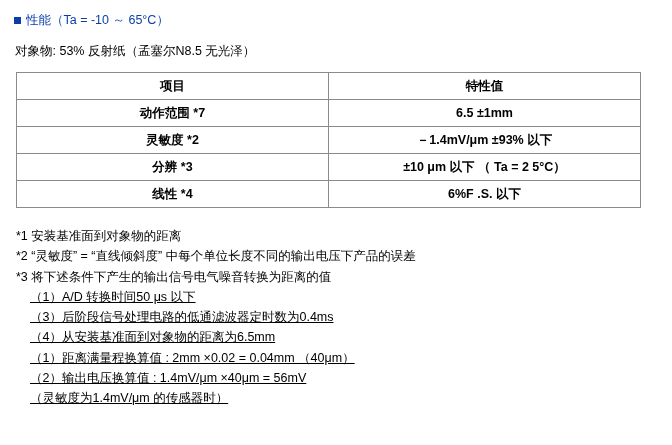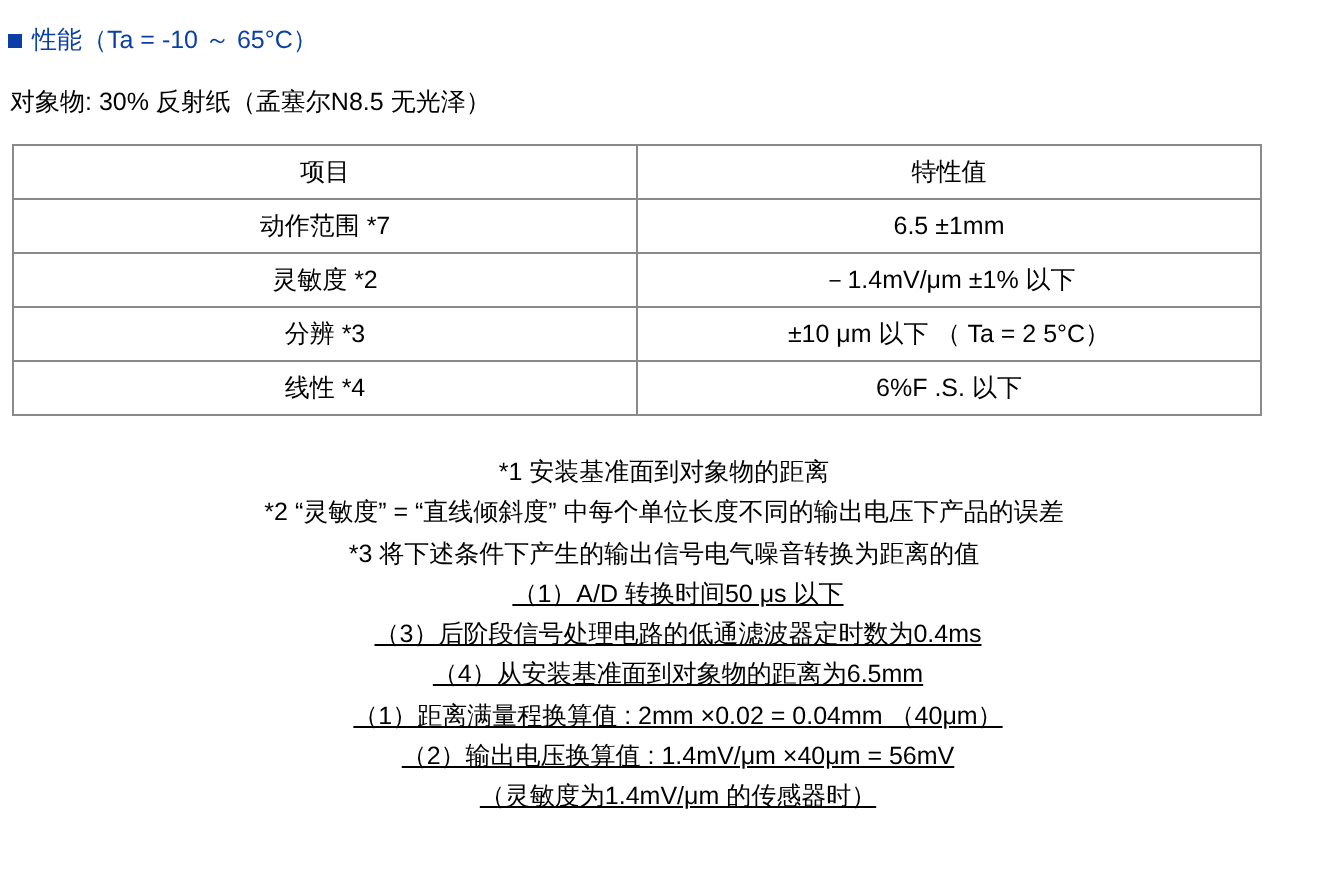--- a/index.html
+++ b/index.html
@@ -13,21 +13,21 @@
     font-family: "Liberation Sans", sans-serif;
     font-size: 12px;
     color: #000000;
     overflow: hidden;
   }
   .page {
     position: relative;
     width: 672px;
     height: 445px;
     box-sizing: border-box;
-    padding: 12px 14px 0 4px;
+    padding: 12px 14px 0 14px;
   }
   .section-title {
     color: #0a3fa8;
     font-size: 12.5px;
     margin: 0 0 14px 0;
     display: flex;
     align-items: center;
     gap: 5px;
     letter-spacing: 0;
   }
@@ -47,69 +47,68 @@
     border-collapse: collapse;
     width: 625px;
     margin: 0 0 0 2px;
     table-layout: fixed;
   }
   table.spec td, table.spec th {
     border: 1px solid #8a8a8a;
     height: 24px;
     text-align: center;
     vertical-align: middle;
-    font-weight: normal;
+    font-weight: bold;
     font-size: 12.5px;
     padding: 1px 4px;
   }
   table.spec th {
     background: #ffffff;
   }
   .col-item { width: 50%; }
   .col-val  { width: 50%; }
 
   .notes {
     margin-top: 18px;
     margin-left: 2px;
     font-size: 12.5px;
     line-height: 1.62;
   }
   .notes .line {
     white-space: nowrap;
-    text-align: center;
   }
   .indent1 { padding-left: 14px; text-decoration: underline; }
 </style>
 </head>
 <body>
 
 <div class="page">
 
   <div class="section-title">
     <span class="bullet-square"></span>
     <span>性能（Ta = -10 ～ 65°C）</span>
   </div>
 
-  <div class="subject-line">对象物: 30% 反射纸（孟塞尔N8.5 无光泽）</div>
+  <div class="subject-line">对象物: 53% 反射纸（孟塞尔N8.5 无光泽）</div>
 
   <table class="spec">
     <thead>
       <tr>
         <th class="col-item">项目</th>
         <th class="col-val">特性值</th>
       </tr>
     </thead>
     <tbody>
       <tr>
         <td>动作范围 *7</td>
         <td>6.5 ±1mm</td>
       </tr>
       <tr>
         <td>灵敏度 *2</td>
-        <td>－1.4mV/μm ±1% 以下</td>
+        <td>－1.4mV/μm ±93% 以下</td>
       </tr>
       <tr>
         <td>分辨 *3</td>
         <td>±10 μm 以下 （ Ta = 2 5°C）</td>
       </tr>
       <tr>
         <td>线性 *4</td>
         <td>6%F .S. 以下</td>
       </tr>
     </tbody>

